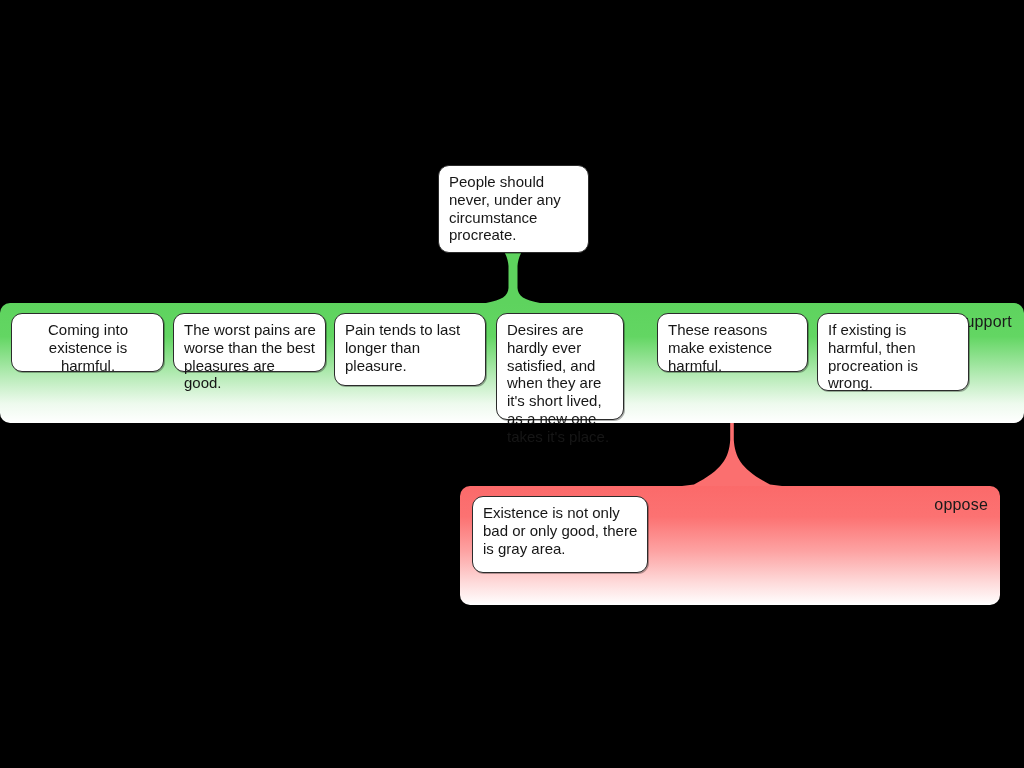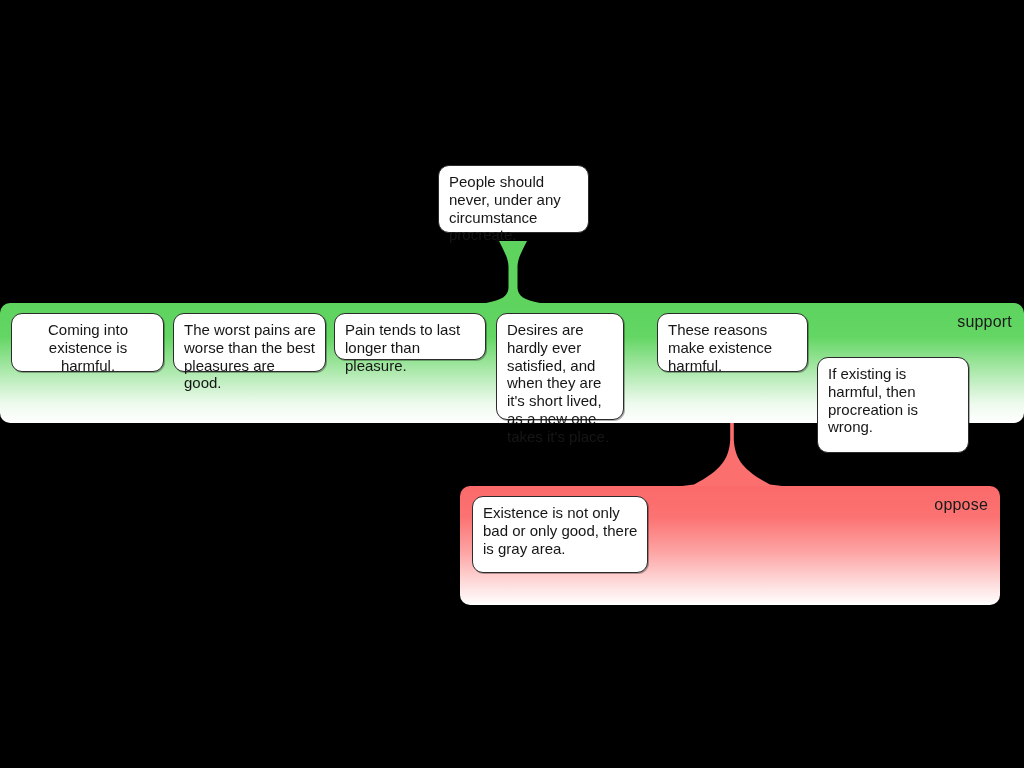--- a/index.html
+++ b/index.html
@@ -70,30 +70,30 @@
     padding: 7px 9px 5px 10px;
     font-size: 15px;
     line-height: 1.185;
     color: #161616;
     box-shadow: 1px 1px 0 rgba(0,0,0,0.30);
   }
   .box-root {
     left: 438px;
     top: 165px;
     width: 151px;
-    height: 68px;
+    height: 88px;
   }
 
   
   .s1 { left: 11px;  top: 313px; width: 153px; height: 59px; text-align: center; }
   .s2 { left: 173px; top: 313px; width: 153px; height: 59px; }
-  .s3 { left: 334px; top: 313px; width: 152px; height: 47px; }
+  .s3 { left: 334px; top: 313px; width: 152px; height: 73px; }
   .s4 { left: 496px; top: 313px; width: 128px; height: 107px; }
   .s5 { left: 657px; top: 313px; width: 151px; height: 59px; }
-  .s6 { left: 817px; top: 313px; width: 152px; height: 96px; margin-top: 44px; }
+  .s6 { left: 817px; top: 313px; width: 152px; height: 78px; }
 
   
   .o1 { left: 472px; top: 496px; width: 176px; height: 77px; }
   .o2 { left: 635px; top: 496px; width: 151px; height: 107px; }
   .o3 { left: 795px; top: 496px; width: 151px; height: 77px; }
 </style>
 </head>
 <body>
 
 <div id="stage">

